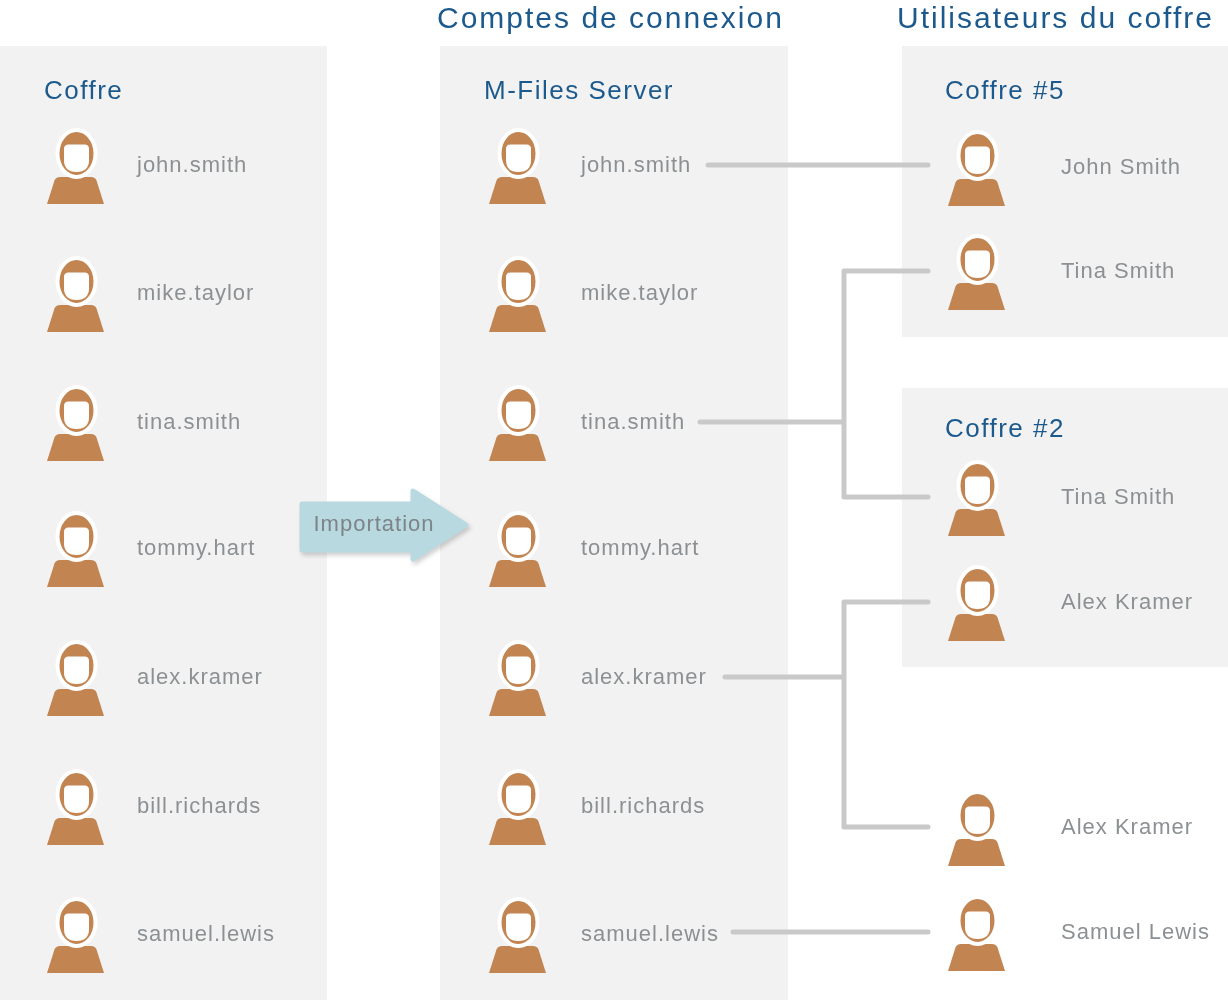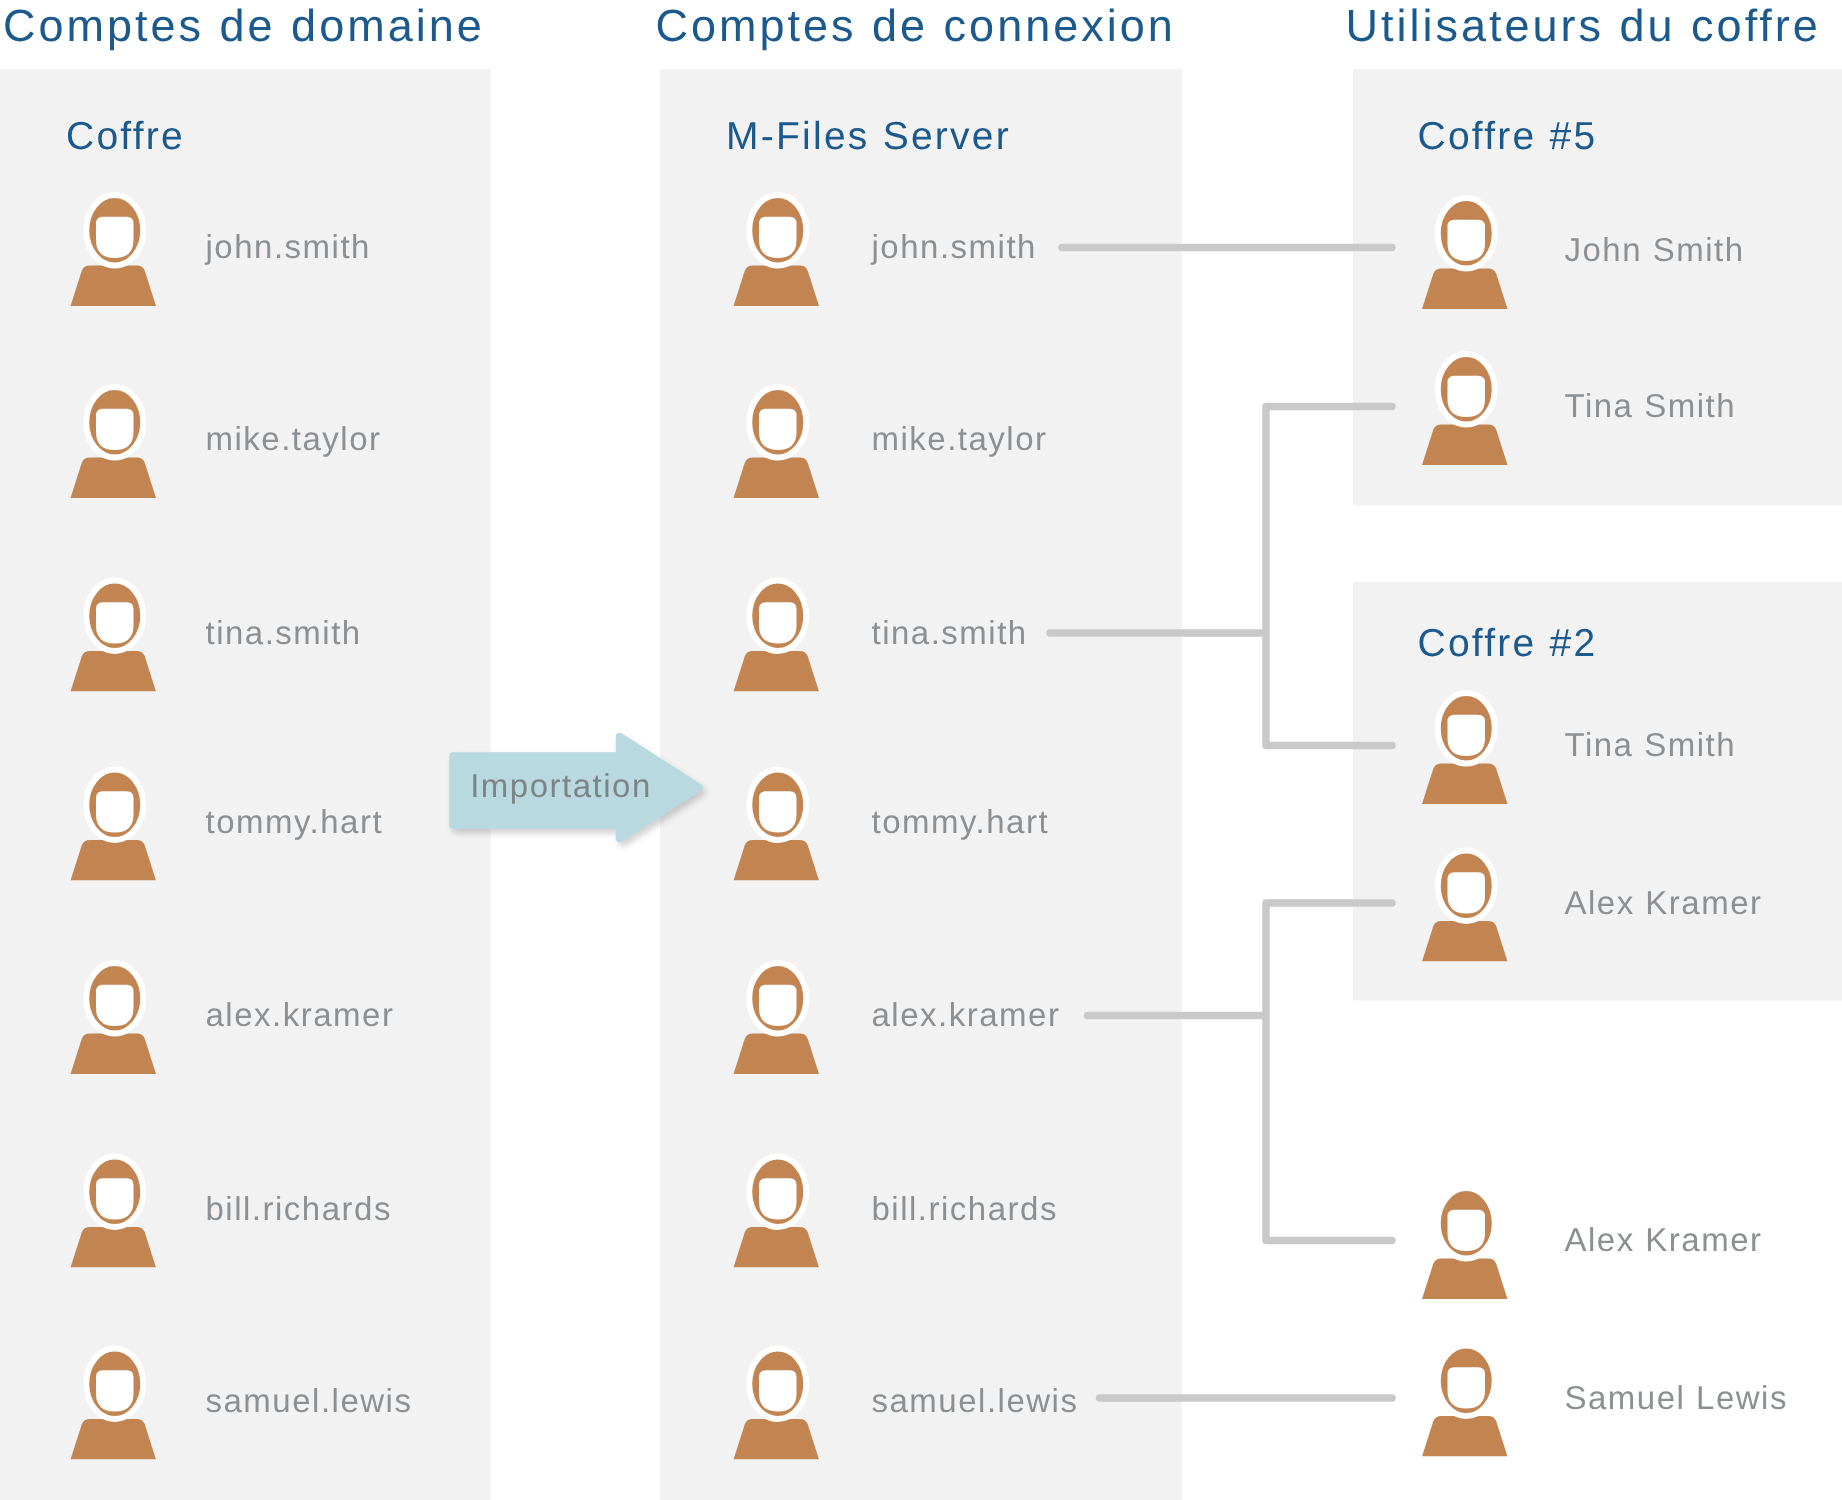--- a/index.html
+++ b/index.html
@@ -28,21 +28,21 @@
   .row{
     position:absolute;display:flex;align-items:center;height:78px;
   }
   .person{width:63px;height:78px;flex:0 0 63px;display:block;}
   .uname{
     font-size:22px;letter-spacing:1px;color:var(--name_gray);
     white-space:nowrap;
   }
   .row.c1 .uname{margin-left:30px;}
   .row.c2 .uname{margin-left:32px;}
-  .row.c3 .uname{margin-left:35px;}
+  .row.c3 .uname{margin-left:53px;}
   #overlay{position:absolute;left:0;top:0;pointer-events:none;}
   #arrow-shape{filter:drop-shadow(2px 3px 2px rgba(0,0,0,0.18));}
   #arrow-label{
     position:absolute;left:300px;top:511px;width:148px;text-align:center;
     font-size:22px;letter-spacing:1px;color:var(--arrow_text_gray);
     white-space:nowrap;
   }
   .hidden-defs{position:absolute;width:0;height:0;overflow:hidden;}
 </style>
 </head>
@@ -53,21 +53,20 @@
     <g id="person-def">
       <path d="M3,78 L10.5,54.5 Q11.8,51 16,51 L47,51 Q51.2,51 52.5,54.5 L60,78 Z" fill="var(--person_brown)"></path>
       <ellipse cx="32.5" cy="27.5" rx="19" ry="23.5" fill="var(--person_brown)" stroke="#ffffff" stroke-width="4"></ellipse>
       <path d="M20,23 Q20,18.5 24.5,18.5 L40.5,18.5 Q45,18.5 45,23 L45,34 Q45,46 32.5,46 Q20,46 20,34 Z" fill="#ffffff"></path>
     </g>
   </defs>
 </svg>
 
 <div id="canvas">
 
-  <div class="col-title" style="left:2px">Comptes de domaine</div>
   <div class="col-title" style="left:437px">Comptes de connexion</div>
   <div class="col-title" style="left:897px">Utilisateurs du coffre</div>
 
   <section class="box" style="left:0;top:46px;width:327px;height:954px">
     <div class="box-header" style="left:44px;top:29px">Coffre</div>
   </section>
 
   <section class="box" style="left:440px;top:46px;width:348px;height:954px">
     <div class="box-header" style="left:44px;top:29px">M-Files Server</div>
   </section>

